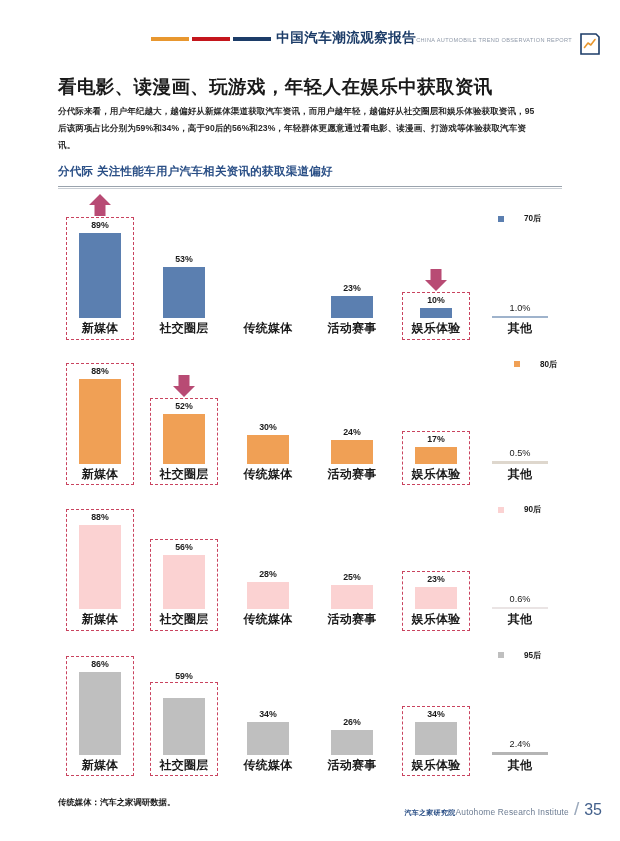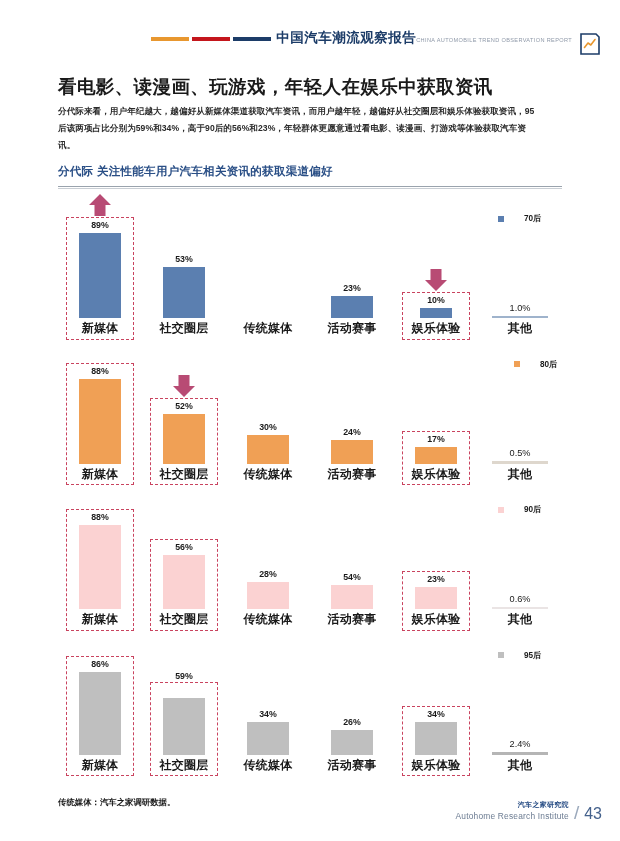--- a/index.html
+++ b/index.html
@@ -59,21 +59,21 @@
   .arrow svg{display:block;}
 
   
   .legend-item{position:absolute;display:flex;align-items:center;gap:20px;font-size:8.2px;
                font-weight:bold;color:#1a1a1a;}
   .legend-sw{width:6px;height:6px;display:inline-block;}
 
   
   .source{position:absolute;left:58px;top:797px;font-size:8.4px;font-weight:bold;color:#1a1a1a;}
   .foot-right{position:absolute;right:18px;top:800px;display:flex;align-items:flex-end;gap:4px;}
-  .foot-names{display:flex;flex-direction:column;align-items:flex-end;}
+  .foot-names{display:flex;flex-direction:row;align-items:flex-end;}
   .foot-cn{font-size:7px;color:#2a4f86;font-weight:bold;letter-spacing:.3px;line-height:10px;}
   .foot-en{font-size:8.4px;color:#6c7c92;letter-spacing:.2px;line-height:12px;}
   .slash{color:#9aa8bb;font-size:19px;line-height:17px;margin:0 1px 1px 1px;}
   .pgnum{font-size:16px;color:#44618c;line-height:17px;font-weight:500;}
 </style>
 </head>
 <body>
 
 <div class="page">
 
@@ -236,21 +236,21 @@
         <div class="col" style="left: 168px;">
           <div class="bar-zone">
             <div class="bar" style="height: 26.88px; background: rgb(251, 210, 210);"></div>
             <div class="val" style="bottom: 29.88px;">28%</div>
           </div>
           <div class="cat">传统媒体</div>
         </div>
         <div class="col" style="left: 252px;">
           <div class="bar-zone">
             <div class="bar" style="height: 24px; background: rgb(251, 210, 210);"></div>
-            <div class="val" style="bottom: 27px;">54%</div>
+            <div class="val" style="bottom: 27px;">25%</div>
           </div>
           <div class="cat">活动赛事</div>
         </div>
         <div class="col" style="left: 336px;">
           <div class="bar-zone">
             <div class="bar" style="height: 22.08px; background: rgb(251, 210, 210);"></div>
             <div class="val" style="bottom: 25.08px;">23%</div>
           </div>
           <div class="cat">娱乐体验</div>
         </div>
@@ -320,16 +320,16 @@
       </div>
     </div>
 
   <div class="source">传统媒体：汽车之家调研数据。</div>
   <div class="foot-right">
     <div class="foot-names">
       <div class="foot-cn">汽车之家研究院</div>
       <div class="foot-en">Autohome Research Institute</div>
     </div>
     <div class="slash">/</div>
-    <div class="pgnum">43</div>
+    <div class="pgnum">35</div>
   </div>
 
 </div>
 
 </body></html>

